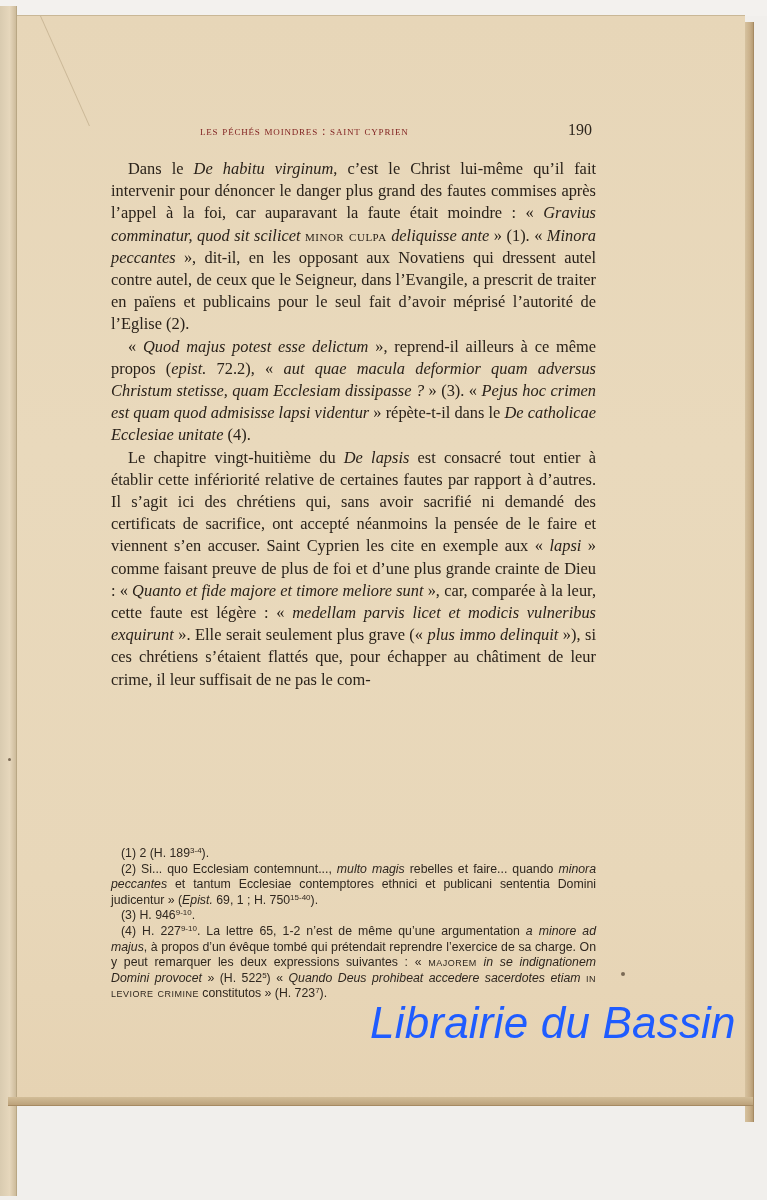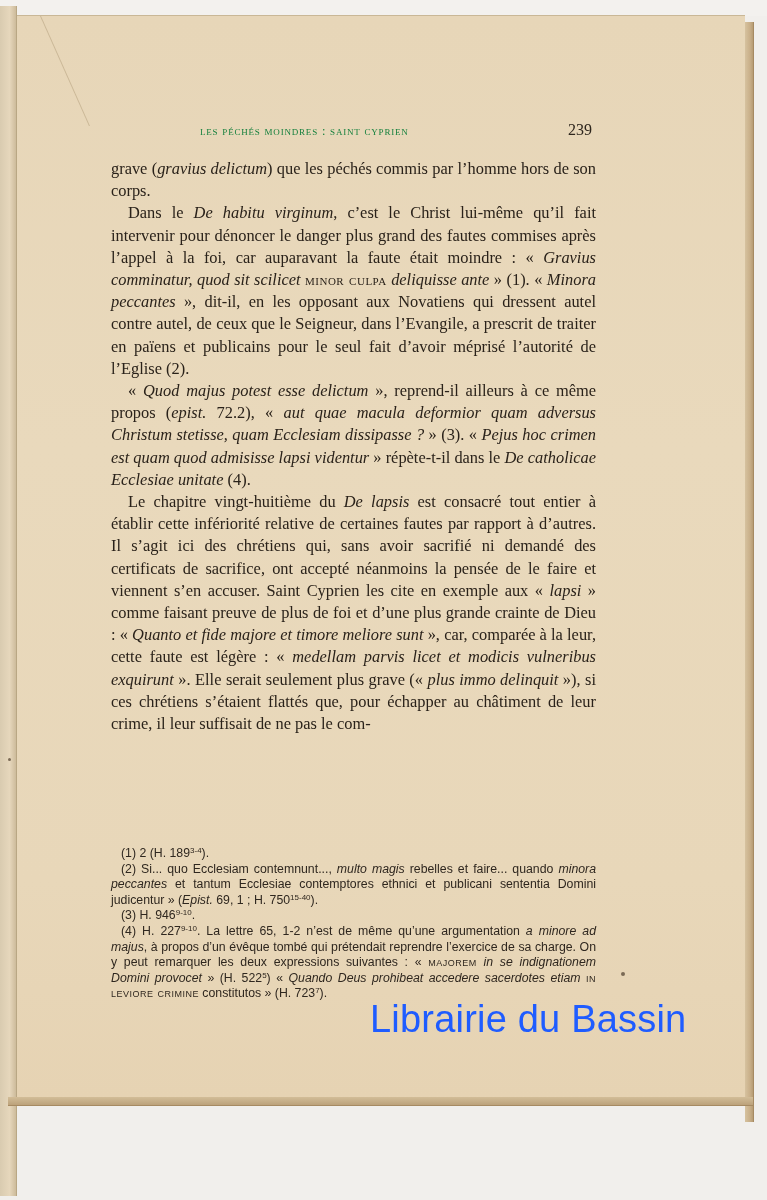--- a/index.html
+++ b/index.html
@@ -31,21 +31,21 @@
     border-bottom: 1px solid #a68a62;
   }
   .crease {
     position: absolute; left: 40px; top: 16px; width: 60px; height: 110px;
     border-left: 1px solid rgba(150,125,90,0.35);
     transform: skewX(24deg); transform-origin: top left;
   }
   .running-head {
     position: absolute; left: 200px; top: 124px; width: 400px;
     font-size: 12.5px; letter-spacing: 0.8px; font-variant: small-caps;
-    color: #15803d;
+    color: #7f1d1d;
   }
   .page-number {
     position: absolute; left: 568px; top: 121px;
     font-size: 16px; color: #2e261d;
   }
   .body-text {
     position: absolute; left: 111px; top: 158px; width: 485px;
     font-size: 16.4px; line-height: 22.2px; text-align: justify;
     color: #2a221a;
   }
@@ -56,41 +56,40 @@
     font-family: "Liberation Sans", "DejaVu Sans", sans-serif;
     font-size: 12.3px; line-height: 15.6px; text-align: justify;
     color: #2f271f;
   }
   .footnotes p { margin: 0; text-indent: 10px; }
   .sc { font-variant: small-caps; letter-spacing: 0.5px; }
   sup { font-size: 8px; vertical-align: 4px; line-height: 0; }
   .watermark {
     position: absolute; left: 370px; top: 998px;
     font-family: "Liberation Sans", "DejaVu Sans", sans-serif;
-    font-size: 38px; color: #1f5cff; letter-spacing: 0.2px; white-space: nowrap;
+    font-size: 44px; color: #1f5cff; letter-spacing: 0.2px; white-space: nowrap; font-style: italic;
   }
   .spot { position: absolute; width: 3px; height: 3px; border-radius: 50%; background: #7a6a55; }
 </style>
 </head>
 <body>
 
 <div class="bg-top"></div>
 <div class="left-page"></div>
 <div class="page"></div>
 <div class="page-edge-right"></div>
 <div class="page-edge-bottom"></div>
 <div class="crease"></div>
 <div class="spot" style="left:8px;top:758px;"></div>
 <div class="spot" style="left:621px;top:972px;width:4px;height:4px;"></div>
 
 <div class="running-head">les péchés moindres : saint cyprien</div>
-<div class="page-number">239</div>
+<div class="page-number">190</div>
 
 <div class="body-text">
-  <p class="noindent"><span>grave (</span><i>gravius delictum</i><span>) que les péchés commis par l’homme hors de son corps.</span></p>
   <p><span>Dans le </span><i>De habitu virginum</i><span>, c’est le Christ lui-même qu’il fait intervenir pour dénoncer le danger plus grand des fautes commises après l’appel à la foi, car auparavant la faute était moindre : « </span><i>Gravius comminatur, quod sit scilicet</i> <span class="sc">minor culpa</span> <i>deliquisse ante</i><span> » (1). « </span><i>Minora peccantes</i><span> », dit-il, en les opposant aux Novatiens qui dressent autel contre autel, de ceux que le Seigneur, dans l’Evangile, a prescrit de traiter en païens et publicains pour le seul fait d’avoir méprisé l’autorité de l’Eglise (2).</span></p>
   <p><span>« </span><i>Quod majus potest esse delictum</i><span> », reprend-il ailleurs à ce même propos (</span><i>epist.</i><span> 72.2), « </span><i>aut quae macula deformior quam adversus Christum stetisse, quam Ecclesiam dissipasse ?</i><span> » (3). « </span><i>Pejus hoc crimen est quam quod admisisse lapsi videntur</i><span> » répète-t-il dans le </span><i>De catholicae Ecclesiae unitate</i><span> (4).</span></p>
   <p><span>Le chapitre vingt-huitième du </span><i>De lapsis</i><span> est consacré tout entier à établir cette infériorité relative de certaines fautes par rapport à d’autres. Il s’agit ici des chrétiens qui, sans avoir sacrifié ni demandé des certificats de sacrifice, ont accepté néanmoins la pensée de le faire et viennent s’en accuser. Saint Cyprien les cite en exemple aux « </span><i>lapsi</i><span> » comme faisant preuve de plus de foi et d’une plus grande crainte de Dieu : « </span><i>Quanto et fide majore et timore meliore sunt</i><span> », car, comparée à la leur, cette faute est légère : « </span><i>medellam parvis licet et modicis vulneribus exquirunt</i><span> ». Elle serait seulement plus grave (« </span><i>plus immo delinquit</i><span> »), si ces chrétiens s’étaient flattés que, pour échapper au châtiment de leur crime, il leur suffisait de ne pas le com-</span></p>
 </div>
 
 <div class="footnotes">
   <p><span>(1) 2 (H. 189</span><sup>3-4</sup><span>).</span></p>
   <p><span>(2) Si... quo Ecclesiam contemnunt..., </span><i>multo magis</i><span> rebelles et faire... quando </span><i>minora peccantes</i><span> et tantum Ecclesiae contemptores ethnici et publicani sententia Domini judicentur » (</span><i>Epist.</i><span> 69, 1 ; H. 750</span><sup>15-40</sup><span>).</span></p>
   <p><span>(3) H. 946</span><sup>9-10</sup><span>.</span></p>
   <p><span>(4) H. 227</span><sup>9-10</sup><span>. La lettre 65, 1-2 n’est de même qu’une argumentation </span><i>a minore ad majus</i><span>, à propos d’un évêque tombé qui prétendait reprendre l’exercice de sa charge. On y peut remarquer les deux expressions suivantes : « </span><span class="sc">majorem</span><i> in se indignationem Domini provocet</i><span> » (H. 522</span><sup>5</sup><span>) « </span><i>Quando Deus prohibeat accedere sacerdotes etiam</i> <span class="sc">in leviore crimine</span><span> constitutos » (H. 723</span><sup>7</sup><span>).</span></p>

